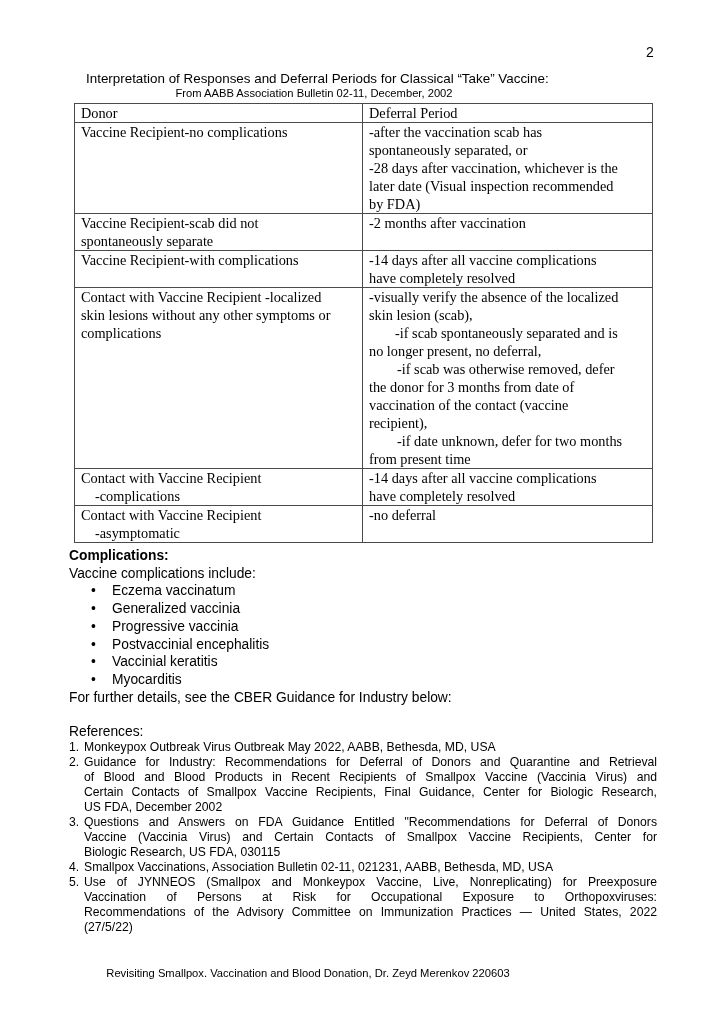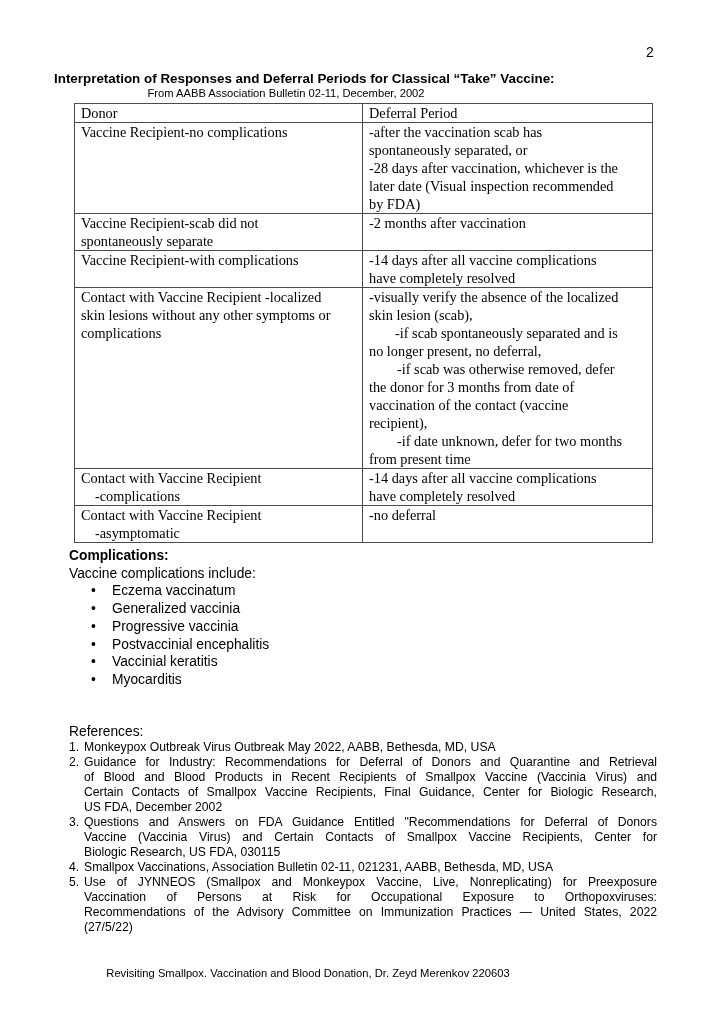--- a/index.html
+++ b/index.html
@@ -1,22 +1,22 @@
 <!DOCTYPE html>
 <html><head>
   <meta charset="utf-8">
   <style>
     html, body { margin: 0; padding: 0; background: #ffffff; }
     body { width: 724px; height: 1024px; position: relative; overflow: hidden; color: #000; }
     .sans { font-family: "Liberation Sans", sans-serif; }
     .serif { font-family: Liberation Serif, serif; }
 
     .page-number { position: absolute; top: 44px; left: 646px; font-size: 14px; }
-    .doc-title { position: absolute; top: 71px; left: 54px; font-size: 13.4px; font-weight: bold; white-space: nowrap; }
-    .doc-subtitle { position: absolute; top: 87px; left: 0; width: 572px; text-align: center; font-size: 11.2px; }
+    .doc-title { position: absolute; top: 71px; left: 86px; font-size: 13.4px; font-weight: normal; white-space: nowrap; }
+    .doc-subtitle { position: absolute; top: 87px; left: 0; width: 572px; text-align: center; font-size: 11.2px; padding-left: 28px; }
 
     table.deferral {
       position: absolute; top: 103px; left: 74px; width: 578px;
       border-collapse: collapse; table-layout: fixed;
       font-size: 14.3px; line-height: 18px;
     }
     table.deferral td, table.deferral th {
       border: 1.3px solid #4a4a4a; vertical-align: top; text-align: left;
       padding: 0 6px 0 6px; font-weight: normal;
     }
@@ -134,20 +134,21 @@
   <div class="section-heading">Complications:</div>
   <div>Vaccine complications include:</div>
   <ul class="compl">
     <li><span class="bullet">•</span><span>Eczema vaccinatum</span></li>
     <li><span class="bullet">•</span><span>Generalized vaccinia</span></li>
     <li><span class="bullet">•</span><span>Progressive vaccinia</span></li>
     <li><span class="bullet">•</span><span>Postvaccinial encephalitis</span></li>
     <li><span class="bullet">•</span><span>Vaccinial keratitis</span></li>
     <li><span class="bullet">•</span><span>Myocarditis</span></li>
   </ul>
+  <div>For further details, see the CBER Guidance for Industry below:</div>
 </div>
 
 <div class="section sans" style="top:723px;">References:</div>
 <div class="refs sans" style="top:740px;">
   <ol class="reflist">
     <li>
       <span class="num">1.</span>
       <span class="ref-line last">Monkeypox Outbreak Virus Outbreak May 2022, AABB, Bethesda, MD, USA</span>
     </li>
     <li>

